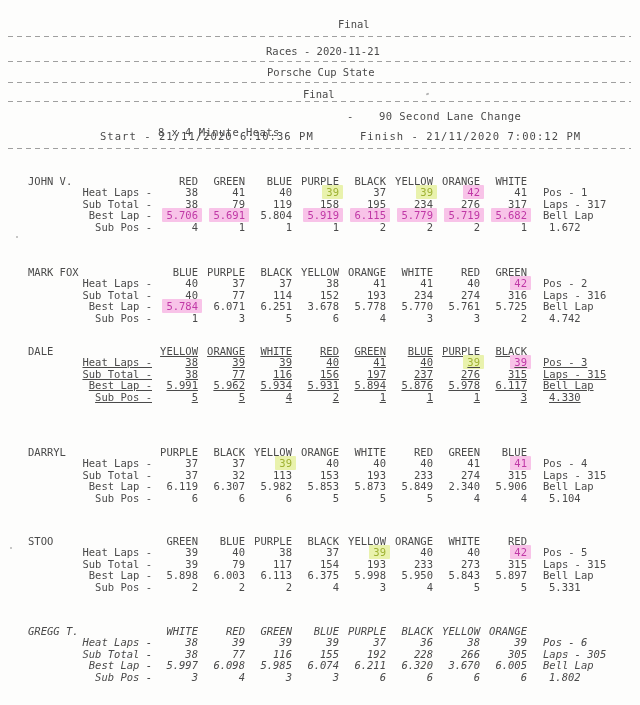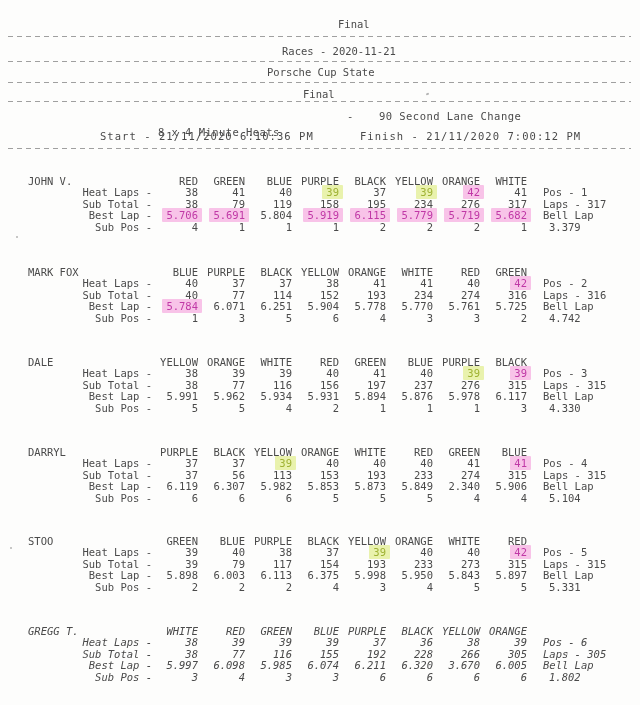--- a/index.html
+++ b/index.html
@@ -33,21 +33,21 @@
   .hl-green{background:var(--green-bg,#e9f2ad);color:var(--green-tx,#9fb233)}
   
   .speck{position:absolute;background:#8d8d8d;border-radius:50%;opacity:.65}
 </style>
 </head>
 <body>
 
 <div class="abs" style="left:338px;top:19px">Final</div>
 <div class="dash" style="top:36px"></div>
 
-<div class="abs" style="left:282px;top:46px">Races - 2020-11-21</div>
+<div class="abs" style="left:266px;top:46px">Races - 2020-11-21</div>
 <div class="dash" style="top:61px"></div>
 
 <div class="abs" style="left:267px;top:67px">Porsche Cup State</div>
 <div class="dash" style="top:82px"></div>
 
 <div class="abs" style="left:303px;top:89px">Final</div>
 <div class="dash" style="top:101px"></div>
 
 <div class="abs semiwide" style="left:158px;top:127px">8 x 4 Minute Heats</div>
 <div class="abs" style="left:347px;top:111px">-</div>
@@ -110,21 +110,21 @@
       <div class="row">
         <span class="cell label">Sub Pos -</span>
         <span class="cell c c0"><span>4</span></span>
         <span class="cell c"><span>1</span></span>
         <span class="cell c"><span>1</span></span>
         <span class="cell c"><span>1</span></span>
         <span class="cell c"><span>2</span></span>
         <span class="cell c"><span>2</span></span>
         <span class="cell c"><span>2</span></span>
         <span class="cell c"><span>1</span></span>
-        <span class="side side-val">3.379</span>
+        <span class="side side-val">1.672</span>
       </div>
     </div>
     <div class="block" style="top: 267px;">
       <div class="row head">
         <span class="name">MARK FOX</span>
         <span class="cell label"></span>
         <span class="cell c c0">BLUE</span>
         <span class="cell c">PURPLE</span>
         <span class="cell c">BLACK</span>
         <span class="cell c">YELLOW</span>
@@ -155,41 +155,41 @@
         <span class="cell c"><span>234</span></span>
         <span class="cell c"><span>274</span></span>
         <span class="cell c"><span>316</span></span>
         <span class="side">Laps - 316</span>
       </div>
       <div class="row">
         <span class="cell label">Best Lap -</span>
         <span class="cell c c0"><span class="hl hl-pink">5.784</span></span>
         <span class="cell c"><span>6.071</span></span>
         <span class="cell c"><span>6.251</span></span>
-        <span class="cell c"><span>5.904</span></span>
+        <span class="cell c"><span>3.678</span></span>
         <span class="cell c"><span>5.778</span></span>
         <span class="cell c"><span>5.770</span></span>
         <span class="cell c"><span>5.761</span></span>
         <span class="cell c"><span>5.725</span></span>
         <span class="side">Bell Lap</span>
       </div>
       <div class="row">
         <span class="cell label">Sub Pos -</span>
         <span class="cell c c0"><span>1</span></span>
         <span class="cell c"><span>3</span></span>
         <span class="cell c"><span>5</span></span>
         <span class="cell c"><span>6</span></span>
         <span class="cell c"><span>4</span></span>
         <span class="cell c"><span>3</span></span>
         <span class="cell c"><span>3</span></span>
         <span class="cell c"><span>2</span></span>
         <span class="side side-val">4.742</span>
       </div>
     </div>
-    <div class="block" style="top: 357px;">
+    <div class="block" style="top: 346px; text-decoration: underline;">
       <div class="row head">
         <span class="name">DALE</span>
         <span class="cell label"></span>
         <span class="cell c c0">YELLOW</span>
         <span class="cell c">ORANGE</span>
         <span class="cell c">WHITE</span>
         <span class="cell c">RED</span>
         <span class="cell c">GREEN</span>
         <span class="cell c">BLUE</span>
         <span class="cell c">PURPLE</span>
@@ -265,21 +265,21 @@
         <span class="cell c"><span>40</span></span>
         <span class="cell c"><span>40</span></span>
         <span class="cell c"><span>40</span></span>
         <span class="cell c"><span>41</span></span>
         <span class="cell c"><span class="hl hl-pink">41</span></span>
         <span class="side">Pos - 4</span>
       </div>
       <div class="row">
         <span class="cell label">Sub Total -</span>
         <span class="cell c c0"><span>37</span></span>
-        <span class="cell c"><span>56</span></span>
+        <span class="cell c"><span>32</span></span>
         <span class="cell c"><span>113</span></span>
         <span class="cell c"><span>153</span></span>
         <span class="cell c"><span>193</span></span>
         <span class="cell c"><span>233</span></span>
         <span class="cell c"><span>274</span></span>
         <span class="cell c"><span>315</span></span>
         <span class="side">Laps - 315</span>
       </div>
       <div class="row">
         <span class="cell label">Best Lap -</span>

